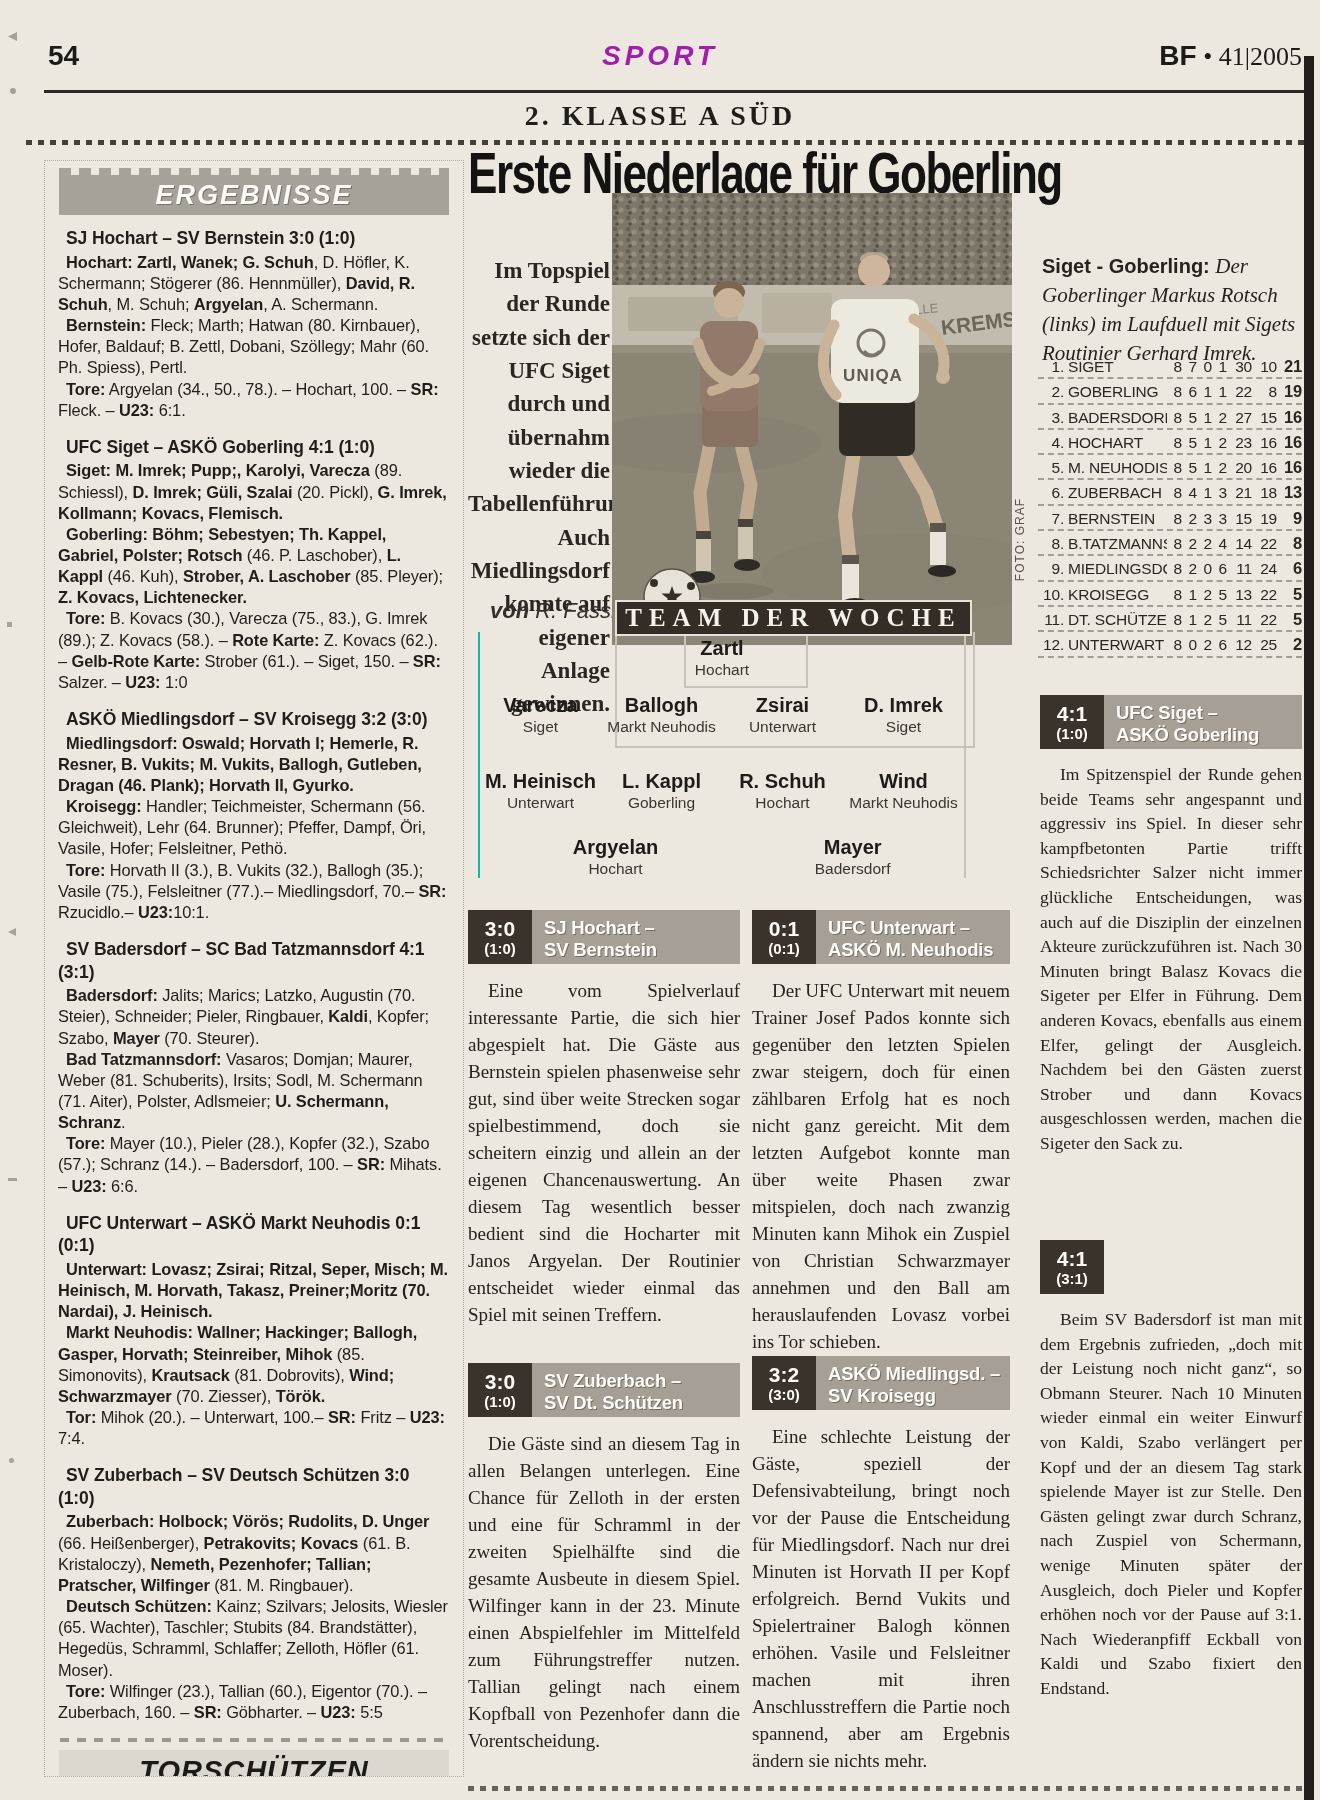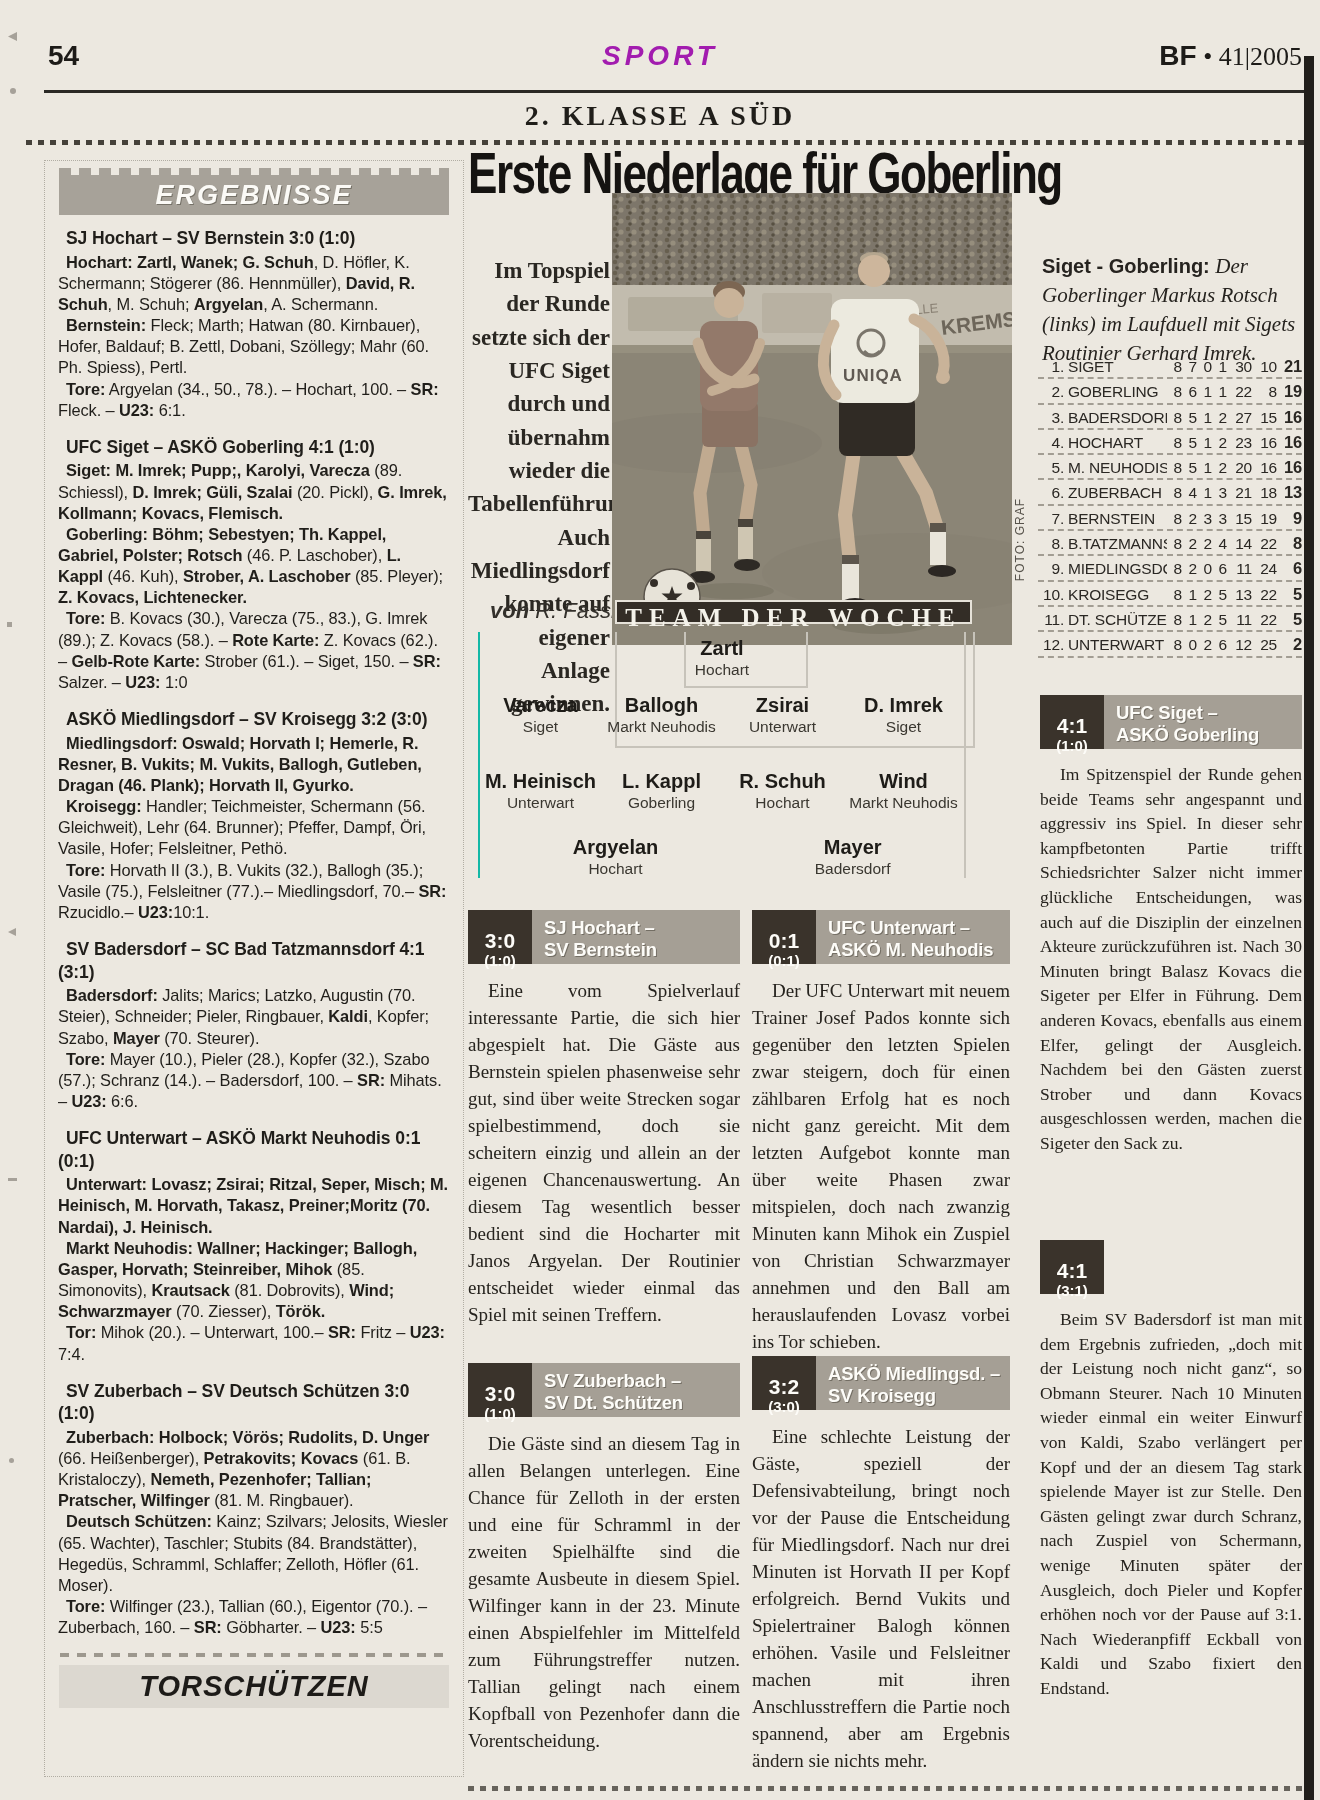--- a/index.html
+++ b/index.html
@@ -56,21 +56,21 @@
   .standings{left:1038px;top:354px;width:264px}
   .st-row{display:flex;align-items:baseline;height:25.3px;border-bottom:2px dashed #a29d93;
           font:15.5px/1 "Liberation Sans",sans-serif;color:#2a2723;padding-top:4px;letter-spacing:-.2px}
   .st-pos{width:30px;text-align:right;padding-right:4px}
   .st-team{flex:1;white-space:nowrap;overflow:hidden}
   .st-n{width:15px;text-align:right}
   .st-g{width:25px;text-align:right}
   .st-p{width:25px;text-align:right;font-weight:bold;font-size:16.5px}
 
   
-  .tdw-bar{left:615px;top:600px;width:357px;height:24px;background:#332d26;border:2px solid #e6e2d9;
+  .tdw-bar{left:615px;top:600px;width:357px;height:36px;background:#332d26;border:2px solid #e6e2d9;
            color:#f4f2ea;text-align:center;font:bold 25px/32px "Liberation Serif",serif;letter-spacing:7px;z-index:5}
   .tdw-field{left:478px;top:632px;width:488px;height:246px;border-left:2px solid #14b8a6;border-right:2px solid #c7c3ba;z-index:4}
   .goal-box{position:absolute;left:135px;top:0;width:360px;height:116px;border:2px solid #c7c3ba;border-top:none}
   .inner-box{position:absolute;left:204px;top:0;width:124px;height:56px;border:2px solid #c7c3ba;border-top:none}
   .tdw-gk{position:absolute;left:50%;top:5px;transform:translateX(-50%);text-align:center}
   .tdw-line{position:absolute;left:0;right:0}
   .line-1{top:62px;display:flex}
   .line-2{top:138px;display:flex}
   .line-3{top:204px;height:50px}
   .line-1 .tdw-player,.line-2 .tdw-player{flex:1;text-align:center}
@@ -82,21 +82,21 @@
 
   
   .article{position:absolute}
   .pos-a1{left:468px;top:910px;width:272px}
   .pos-b1{left:752px;top:910px;width:258px}
   .pos-a2{left:468px;top:1363px;width:272px}
   .pos-b2{left:752px;top:1356px;width:258px}
   .pos-c1{left:1040px;top:695px;width:262px}
   .pos-c2{left:1040px;top:1240px;width:262px}
   .score-box{display:flex;height:54px;margin-bottom:13px}
-  .sb-left{width:64px;background:#3a332b;color:#fdfcf8;text-align:center;padding-top:19px}
+  .sb-left{width:64px;background:#3a332b;color:#fdfcf8;text-align:center;padding-top:7px}
   .sb-score{font:800 21px/1.1 "Liberation Sans",sans-serif}
   .sb-half{font:bold 15px/1.2 "Liberation Sans",sans-serif}
   .sb-right{flex:1;background:#a59f95;color:#fdfcf8;padding:7px 0 0 12px;
             font:bold 18.5px/1.2 "Liberation Sans",sans-serif;letter-spacing:-.2px;
             text-shadow:1px 1px 0 rgba(75,70,60,.55);white-space:nowrap;overflow:hidden}
   .a-text{font:19px/27px "Liberation Serif",serif;text-align:justify;text-indent:20px;color:#26231e}
   .pos-c1 .a-text,.pos-c2 .a-text{font-size:17.5px;line-height:24.6px}
 
   .right-bar{left:1304px;top:56px;width:10px;height:1744px;background:#211e1a}
 </style>
@@ -138,20 +138,21 @@
         </div>
         <div class="match">
           <div class="m-head">ASKÖ Miedlingsdorf – SV Kroisegg 3:2 (3:0)</div>
           <p class="m-para"><span class="sg-b">Miedlingsdorf: Oswald; Horvath I; Hemerle, R. Resner, B. Vukits; M. Vukits, Ballogh, Gutleben, Dragan (46. Plank); Horvath II, Gyurko.</span></p>
           <p class="m-para"><span class="sg-b">Kroisegg:</span><span class="sg-r"> Handler; Teichmeister, Schermann (56. Gleichweit), Lehr (64. Brunner); Pfeffer, Dampf, Öri, Vasile, Hofer; Felsleitner, Pethö.</span></p>
           <p class="m-para"><span class="sg-b">Tore:</span><span class="sg-r"> Horvath II (3.), B. Vukits (32.), Ballogh (35.); Vasile (75.), Felsleitner (77.).– Miedlingsdorf, 70.– </span><span class="sg-b">SR:</span><span class="sg-r"> Rzucidlo.– </span><span class="sg-b">U23:</span><span class="sg-r">10:1.</span></p>
         </div>
         <div class="match">
           <div class="m-head">SV Badersdorf – SC Bad Tatzmannsdorf 4:1 (3:1)</div>
           <p class="m-para"><span class="sg-b">Badersdorf:</span><span class="sg-r"> Jalits; Marics; Latzko, Augustin (70. Steier), Schneider; Pieler, Ringbauer, </span><span class="sg-b">Kaldi</span><span class="sg-r">, Kopfer; Szabo, </span><span class="sg-b">Mayer</span><span class="sg-r"> (70. Steurer).</span></p>
+          <p class="m-para"><span class="sg-b">Bad Tatzmannsdorf:</span><span class="sg-r"> Vasaros; Domjan; Maurer, Weber (81. Schuberits), Irsits; Sodl, M. Schermann (71. Aiter), Polster, Adlsmeier; </span><span class="sg-b">U. Schermann, Schranz</span><span class="sg-r">.</span></p>
           <p class="m-para"><span class="sg-b">Tore:</span><span class="sg-r"> Mayer (10.), Pieler (28.), Kopfer (32.), Szabo (57.); Schranz (14.). – Badersdorf, 100. – </span><span class="sg-b">SR:</span><span class="sg-r"> Mihats. – </span><span class="sg-b">U23:</span><span class="sg-r"> 6:6.</span></p>
         </div>
         <div class="match">
           <div class="m-head">UFC Unterwart – ASKÖ Markt Neuhodis 0:1 (0:1)</div>
           <p class="m-para"><span class="sg-b">Unterwart: Lovasz; Zsirai; Ritzal, Seper, Misch; M. Heinisch, M. Horvath, Takasz, Preiner;Moritz (70. Nardai), J. Heinisch.</span></p>
           <p class="m-para"><span class="sg-b">Markt Neuhodis: Wallner; Hackinger; Ballogh, Gasper, Horvath; Steinreiber, Mihok</span><span class="sg-r"> (85. Simonovits), </span><span class="sg-b">Krautsack</span><span class="sg-r"> (81. Dobrovits), </span><span class="sg-b">Wind; Schwarzmayer</span><span class="sg-r"> (70. Ziesser), </span><span class="sg-b">Török.</span></p>
           <p class="m-para"><span class="sg-b">Tor:</span><span class="sg-r"> Mihok (20.). – Unterwart, 100.– </span><span class="sg-b">SR:</span><span class="sg-r"> Fritz – </span><span class="sg-b">U23:</span><span class="sg-r"> 7:4.</span></p>
         </div>
         <div class="match">
           <div class="m-head">SV Zuberbach – SV Deutsch Schützen 3:0 (1:0)</div>

